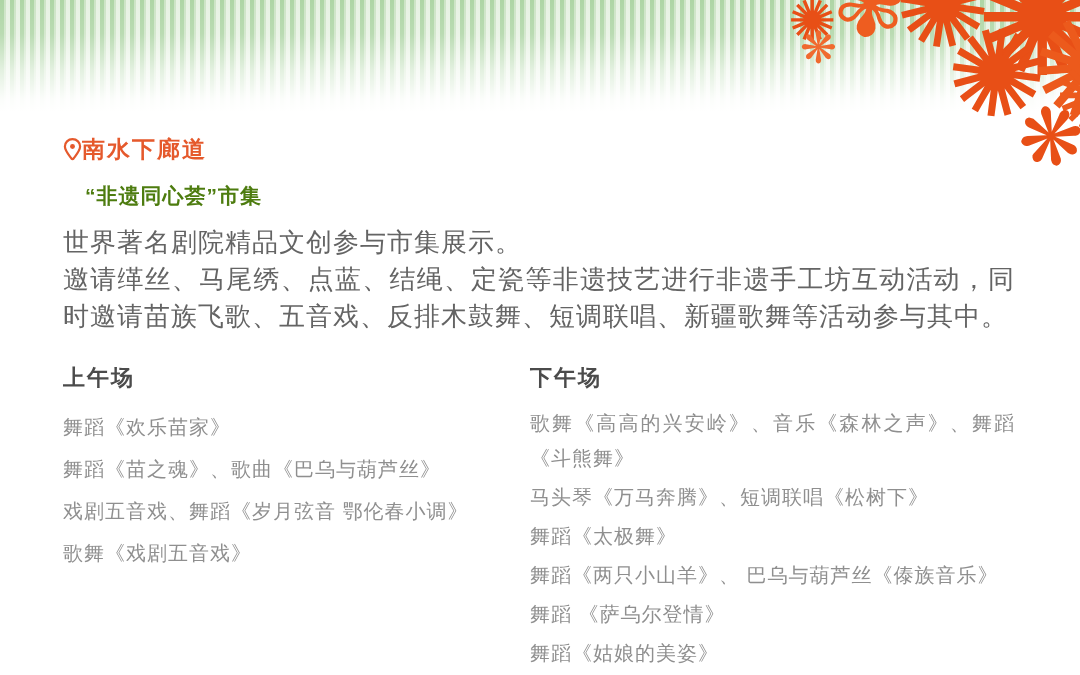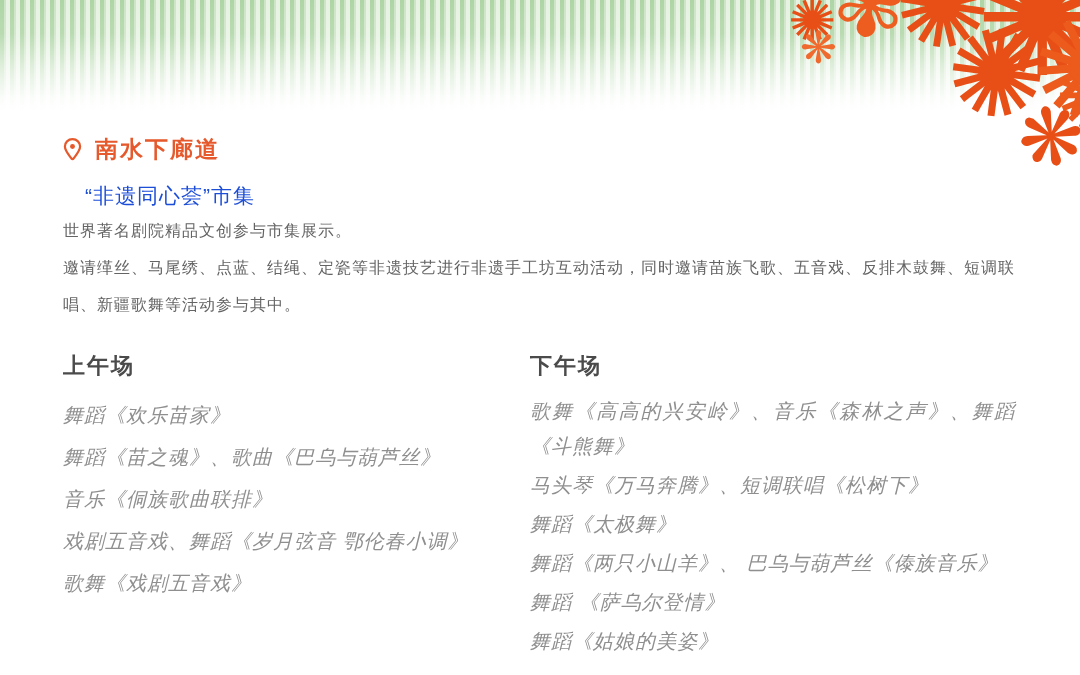--- a/index.html
+++ b/index.html
@@ -19,29 +19,29 @@
       repeating-linear-gradient(90deg,
         #aed5a5 0px, #aed5a5 4px,
         #cde4c6 4px, #cde4c6 6px,
         #e7f2e3 6px, #e7f2e3 10px);
   }
   
   .flowers{position:absolute;top:0;left:0;width:1080px;height:260px;pointer-events:none;}
   .fl{position:absolute;display:block;line-height:1;color:#e84f16;
       font-family:"DejaVu Sans",sans-serif;}
   .content{position:absolute;left:63px;top:134px;width:952px;}
-  .loc-row{display:flex;align-items:center;gap:13px;}
+  .loc-row{display:flex;align-items:center;gap:0;}
   .loc-title{margin:0;font-size:23px;font-weight:bold;color:#e5592c;letter-spacing:2px;}
-  .subtitle{margin:17px 0 0 22px;font-size:21px;font-weight:normal;color:#1d4ed8;letter-spacing:1px;}
-  .intro{margin:2px 0 0 0;font-size:16px;line-height:37px;color:#646464;text-align:justify;letter-spacing:1px;}
+  .subtitle{margin:17px 0 0 22px;font-size:21px;font-weight:bold;color:#4d7c0f;letter-spacing:1px;}
+  .intro{margin:14px 0 0 0;font-size:26px;line-height:37px;color:#646464;text-align:justify;letter-spacing:1px;}
   .cols{display:flex;margin-top:24px;}
   .col-left{width:467px;}
   .col-right{width:485px;}
   .session-title{margin:4px 0 13px 0;font-size:22px;font-weight:bold;color:#4b4b4b;letter-spacing:2px;}
-  ul.items{list-style:none;margin:0;padding:0;font-size:20px;color:#8f8f8f;letter-spacing:1px;font-style:italic;}
+  ul.items{list-style:none;margin:0;padding:0;font-size:20px;color:#8f8f8f;letter-spacing:1px;}
   .col-left ul.items li{line-height:42px;}
   .col-right ul.items li{line-height:35px;margin-bottom:4px;text-align:justify;}
   .pin-svg{flex:0 0 auto;}
 </style>
 </head>
 <body>
 
 <div class="stripes"></div>
 
 <div class="flowers">
@@ -70,21 +70,20 @@
 
   <p class="intro"><span>世界著名剧院精品文创参与市集展示。</span><br><span>邀请缂丝、马尾绣、点蓝、结绳、定瓷等非遗技艺进行非遗手工坊互动活动，同时邀请苗族飞歌、五音戏、反排木鼓舞、短调联唱、新疆歌舞等活动参与其中。</span></p>
 
   <div class="cols">
 
     <section class="col-left">
       <h3 class="session-title">上午场</h3>
       <ul class="items">
         <li>舞蹈《欢乐苗家》</li>
         <li>舞蹈《苗之魂》、歌曲《巴乌与葫芦丝》</li>
-        <li>音乐《侗族歌曲联排》</li>
         <li>戏剧五音戏、舞蹈《岁月弦音 鄂伦春小调》</li>
         <li>歌舞《戏剧五音戏》</li>
       </ul>
     </section>
 
     <section class="col-right">
       <h3 class="session-title">下午场</h3>
       <ul class="items">
         <li>歌舞《高高的兴安岭》、音乐《森林之声》、舞蹈《斗熊舞》</li>
         <li>马头琴《万马奔腾》、短调联唱《松树下》</li>

